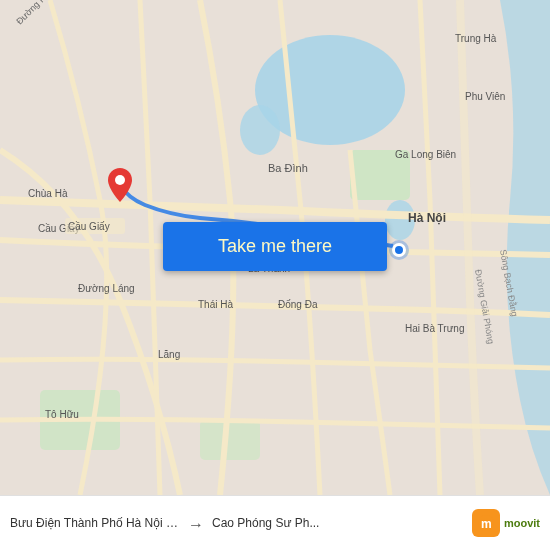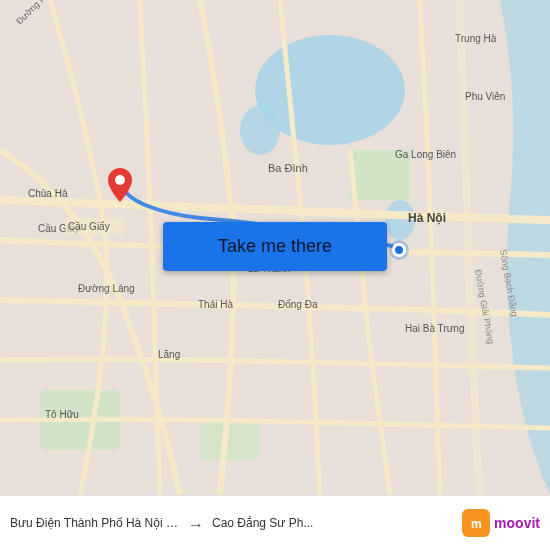--- a/index.html
+++ b/index.html
@@ -28,21 +28,21 @@
     }
 
     
     #take-me-there-btn {
       position: absolute;
       top: 222px;
       left: 163px;
       width: 224px;
       height: 49px;
       background-color: #1a73e8;
-      color: #0f172a;
+      color: #fef9c3;
       border: none;
       border-radius: 4px;
       font-size: 18px;
       font-weight: 500;
       cursor: pointer;
       display: flex;
       align-items: center;
       justify-content: center;
       box-shadow: 0 2px 6px rgba(0,0,0,0.3);
       z-index: 10;
@@ -98,22 +98,22 @@
       border-radius: 6px;
       display: flex;
       align-items: center;
       justify-content: center;
       color: white;
       font-weight: bold;
       font-size: 14px;
     }
 
     #moovit-text {
-      color: #a21caf;
-      font-size: 14px;
+      color: #4d7c0f;
+      font-size: 11px;
       font-weight: bold;
     }
 
     #from-label {
       font-size: 12px;
       color: #333;
       white-space: nowrap;
       overflow: hidden;
       text-overflow: ellipsis;
       max-width: 170px;
@@ -218,21 +218,21 @@
 
   <div id="blue-dot"></div>
 
   <button id="take-me-there-btn">Take me there</button>
 
 </div>
 
 <div id="bottom-bar">
   <span id="from-label">Bưu Điện Thành Phố Hà Nội - 75...</span>
   <span id="arrow-icon">→</span>
-  <span id="to-label">Cao Đẳng Sư Ph...</span>
+  <span id="to-label">Cao Phóng Sư Ph...</span>
   <div id="moovit-logo">
     <div id="moovit-logo-icon">
       <svg width="18" height="18" viewBox="0 0 18 18" xmlns="http://www.w3.org/2000/svg">
         <circle cx="9" cy="9" r="8" fill="#f7941d"></circle>
         <text x="4" y="14" font-size="12" fill="white" font-family="Arial" font-weight="bold">m</text>
       </svg>
     </div>
     <span id="moovit-text">moovit</span>
   </div>
 </div>

